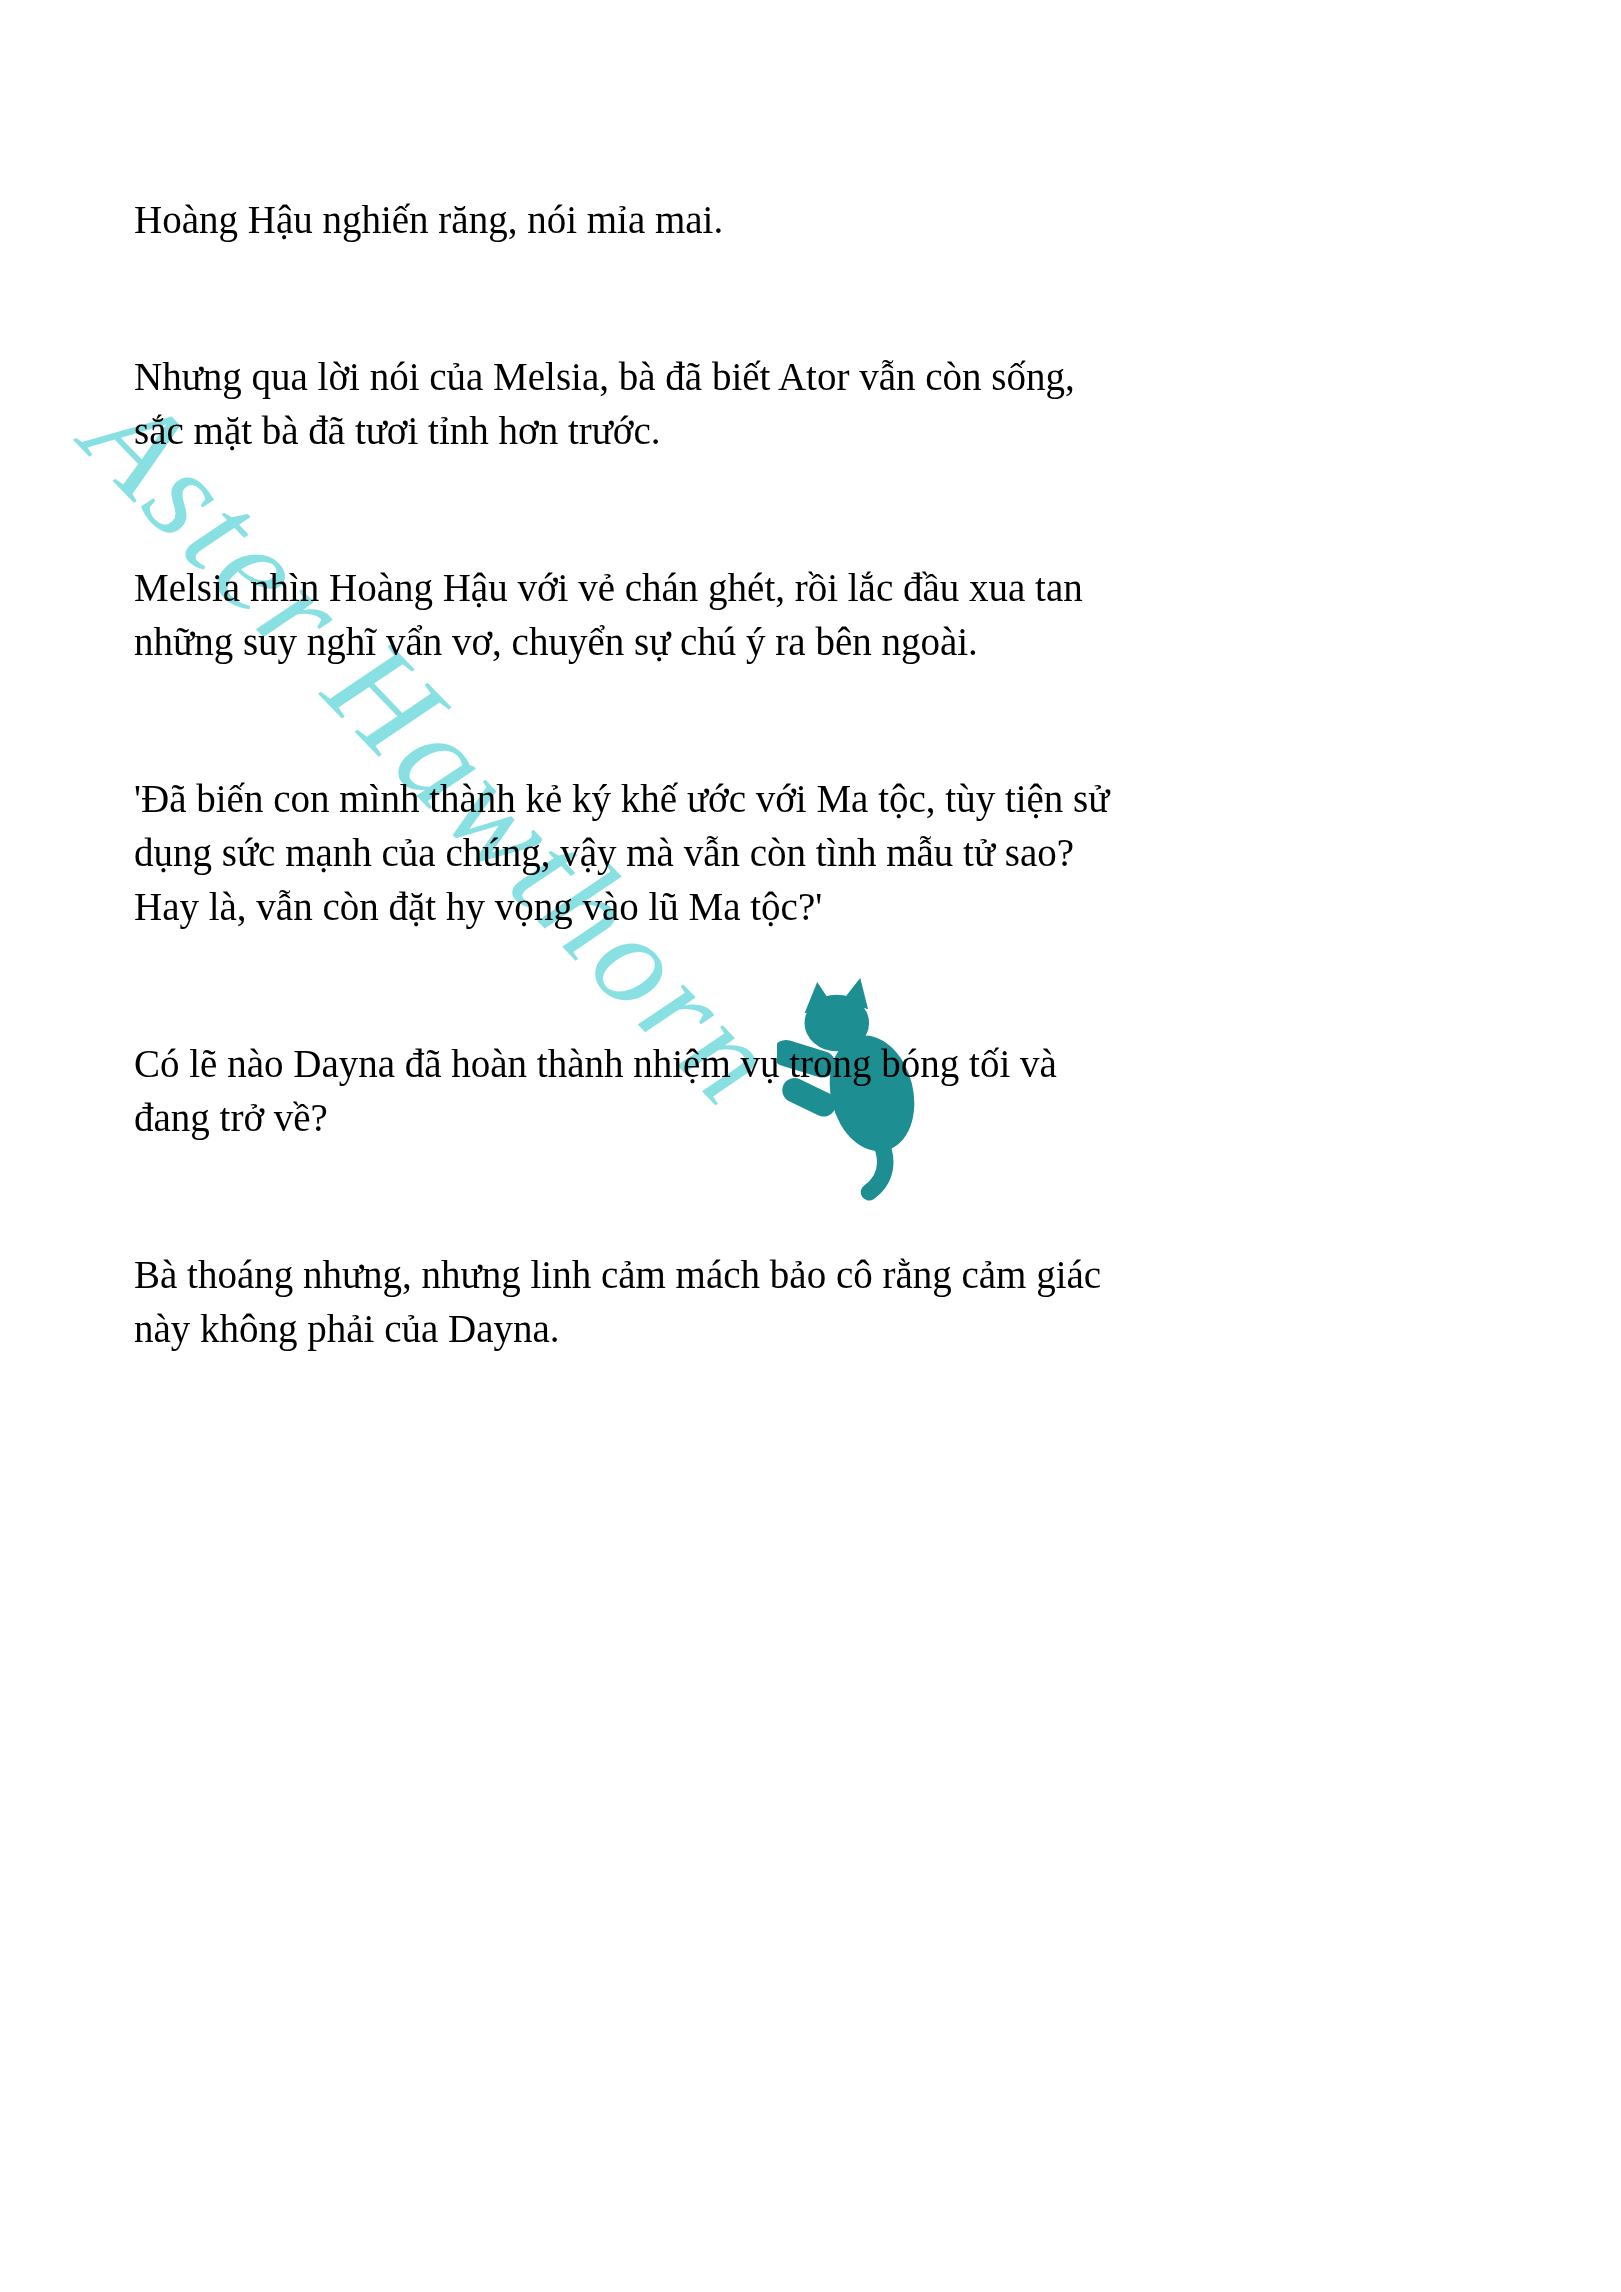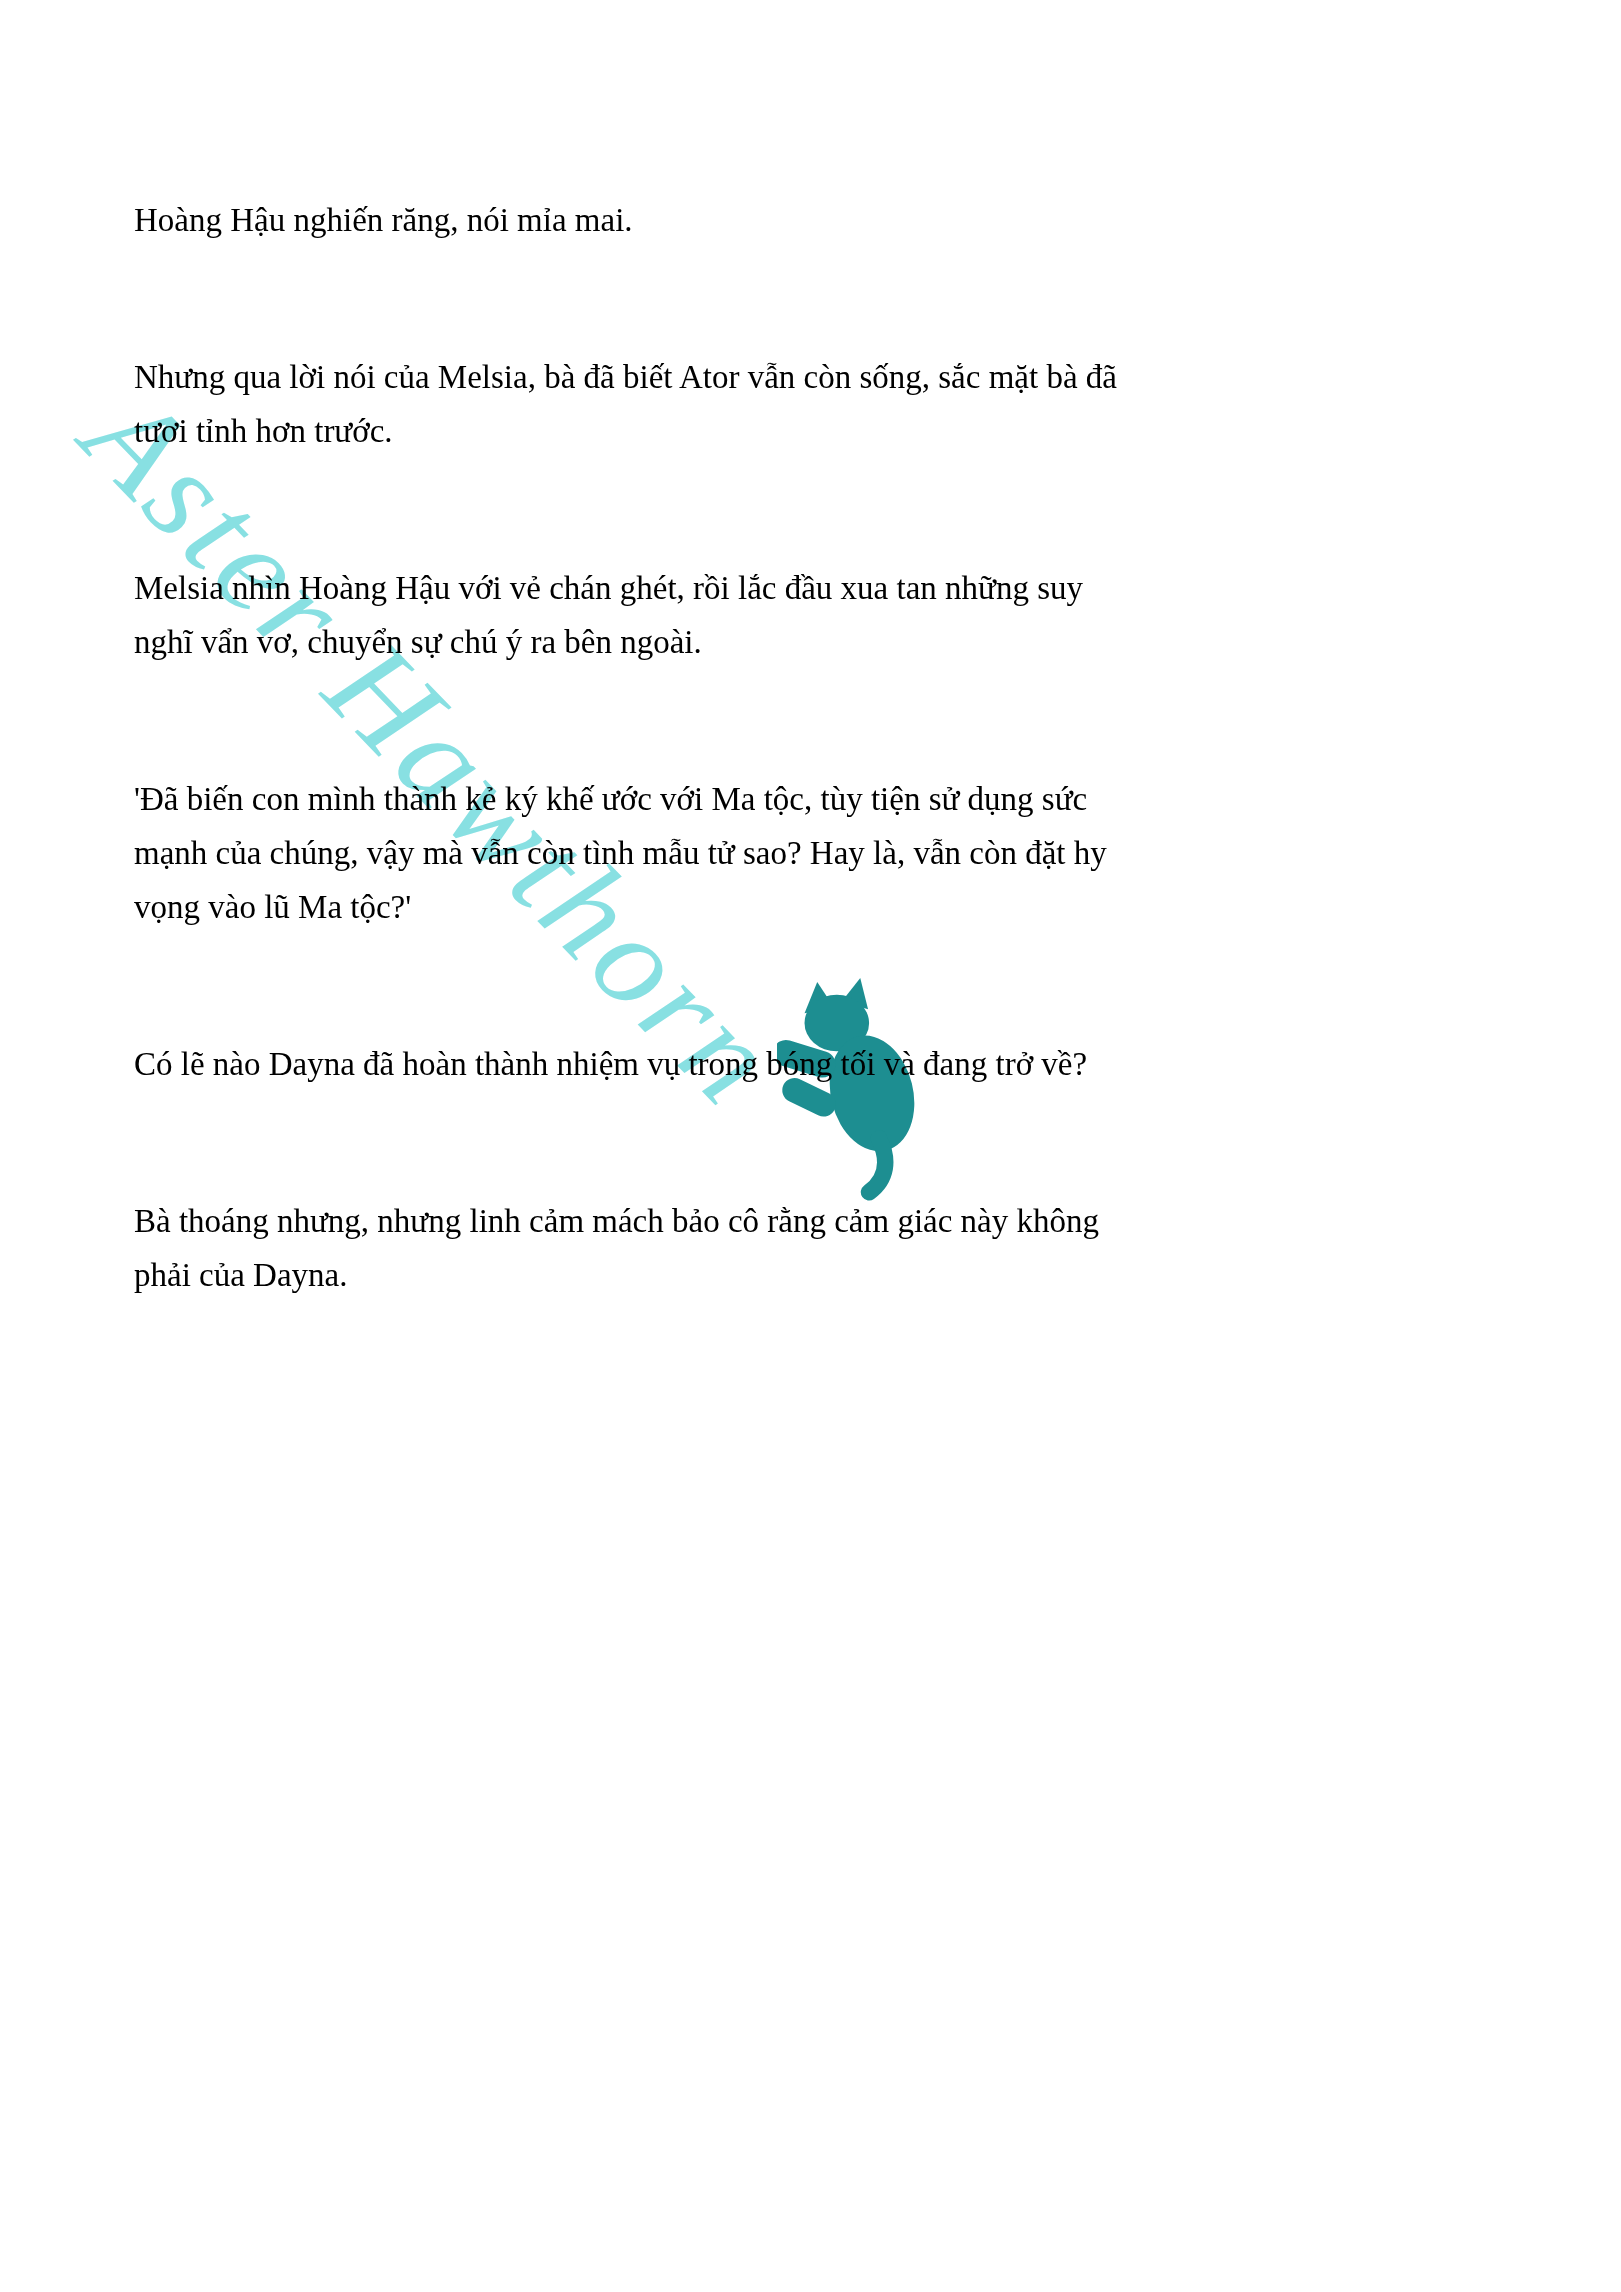--- a/index.html
+++ b/index.html
@@ -41,21 +41,21 @@
   .content {
     position: absolute;
     left: 134px;
     top: 193px;
     width: 990px;
     z-index: 3;
     color: #000000;
   }
   .content p {
     margin: 0 0 103px 0;
-    font-size: 33px;
+    font-size: 39px;
     line-height: 54px;
     color: #000000;
   }
 </style>
 </head>
 <body>
 
 <div class="page">
 
   <div class="watermark">Aster Hawthorn</div>

